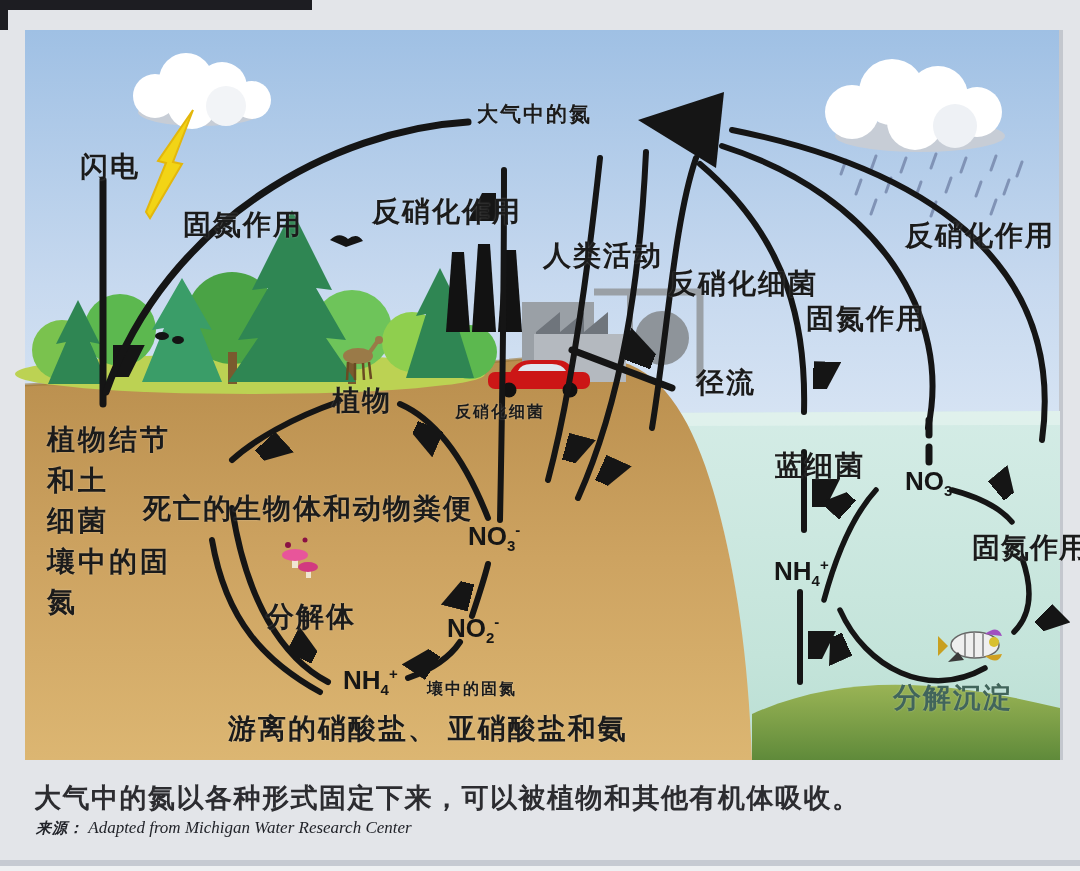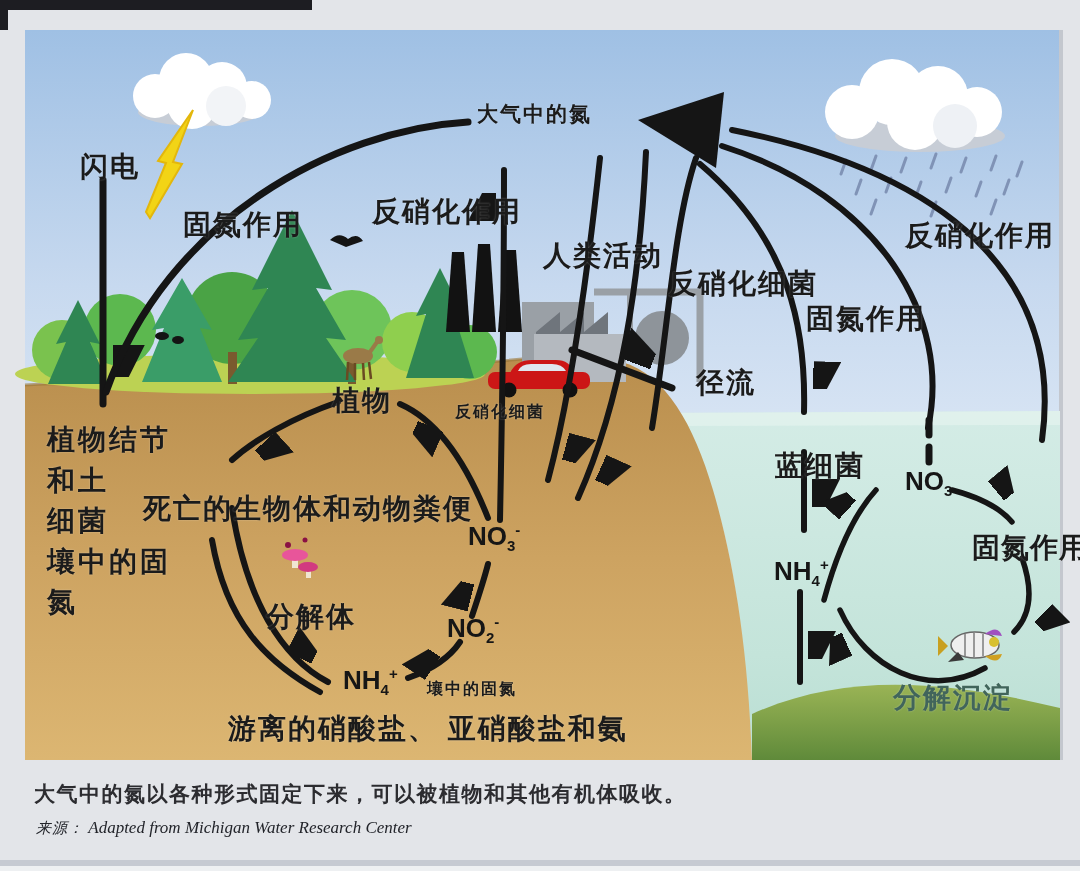--- a/index.html
+++ b/index.html
@@ -15,28 +15,28 @@
   }
   .lbl.small{font-size:16px;}
   .multiline{white-space:normal;width:150px;letter-spacing:3px;line-height:1.45;}
   .chem{
     position:absolute;color:#161616;font-weight:700;font-size:26px;
     font-family:Liberation Sans, sans-serif;white-space:nowrap;
   }
   .chem sub{font-size:15px;font-weight:700;}
   .chem sup{font-size:15px;font-weight:700;}
   .caption{
-    position:absolute;left:34px;top:780px;font-size:21px;font-weight:600;
+    position:absolute;left:34px;top:780px;font-size:27px;font-weight:600;
     color:#2c2c30;letter-spacing:1.5px;
   }
   .source{
     position:absolute;left:36px;top:818px;font-size:17px;color:#22242a;
     font-family:"Liberation Serif","DejaVu Serif",serif;font-style:italic;
   }
-  .source .pfx{font-weight:400;font-size:15px;letter-spacing:1px;margin-top:17px;}
+  .source .pfx{font-weight:700;font-size:15px;letter-spacing:1px;margin-top:17px;}
   .teal{color:#41655b;text-align:right;}
   svg{position:absolute;left:0;top:0;}
   .artifact{position:absolute;background:#1d1d22;}
 </style>
 </head>
 <body>
 
 <svg width="1080" height="871" viewBox="0 0 1080 871">
   <defs>
     <linearGradient id="skyG" x1="0" y1="0" x2="0" y2="1">

